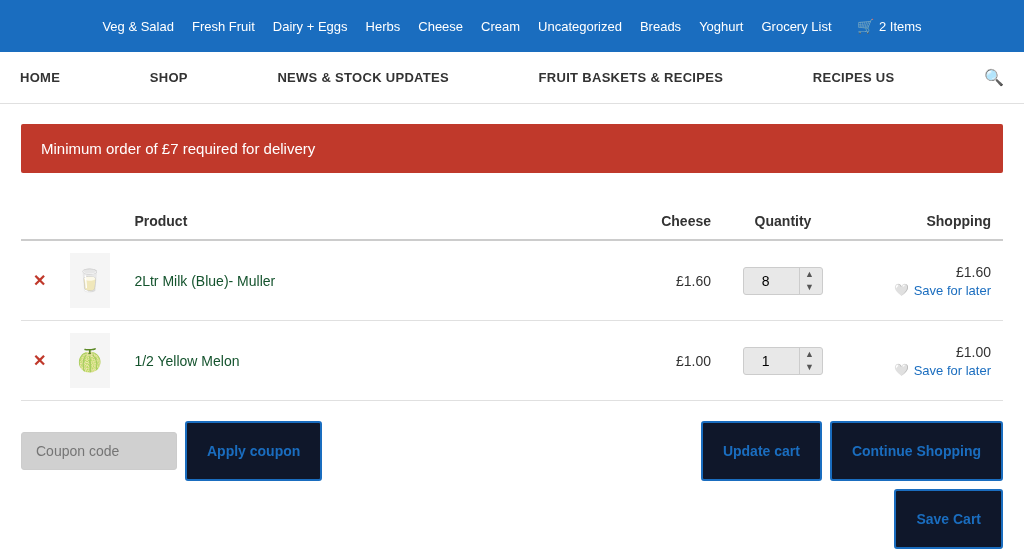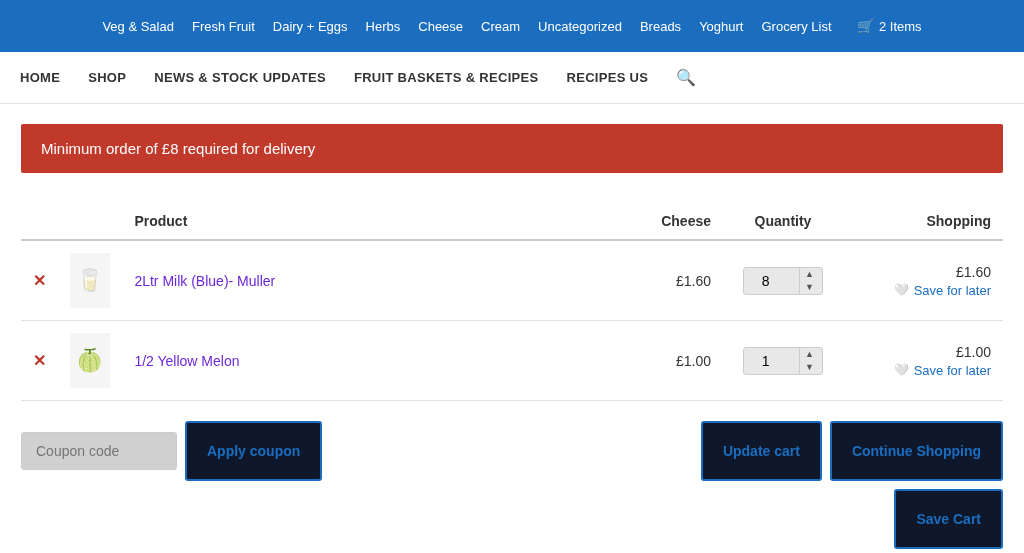--- a/index.html
+++ b/index.html
@@ -27,21 +27,21 @@
       align-items: center;
       gap: 4px;
       margin-left: 8px;
     }
     .top-nav .cart-icon { font-size: 14px; }
 
     
     .main-nav {
       display: flex;
       align-items: center;
-      justify-content: flex-start;
+      justify-content: space-between;
       padding: 0 20px;
       height: 52px;
       border-bottom: 1px solid #e0e0e0;
       gap: 28px;
       background: #fff;
     }
     .main-nav a {
       color: #333;
       text-decoration: none;
       font-size: 13px;
@@ -121,21 +121,21 @@
       height: 55px;
       background: #f5f5f5;
       display: flex;
       align-items: center;
       justify-content: center;
       margin: 0 auto;
       font-size: 22px;
     }
 
     .product-link {
-      color: #6d28d9;
+      color: #14532d;
       text-decoration: none;
       font-size: 14px;
     }
 
     .qty-input {
       display: flex;
       align-items: center;
       justify-content: center;
       border: 1px solid #ccc;
       border-radius: 3px;
@@ -257,21 +257,21 @@
   <a href="#">SHOP</a>
   <a href="#">NEWS &amp; STOCK UPDATES</a>
   <a href="#">FRUIT BASKETS &amp; RECIPES</a>
   <a href="#">RECIPES US</a>
   <span class="search-icon">🔍</span>
 </nav>
 
 <div class="page-content">
 
   <div class="alert-banner">
-    <span>Minimum order of £8 required for delivery</span>
+    <span>Minimum order of £7 required for delivery</span>
   </div>
 
   <table class="cart-table">
     <thead>
       <tr>
         <th class="col-remove"></th>
         <th class="col-image"></th>
         <th class="col-name">Product</th>
         <th class="col-price">Cheese</th>
         <th class="col-quantity">Quantity</th>

